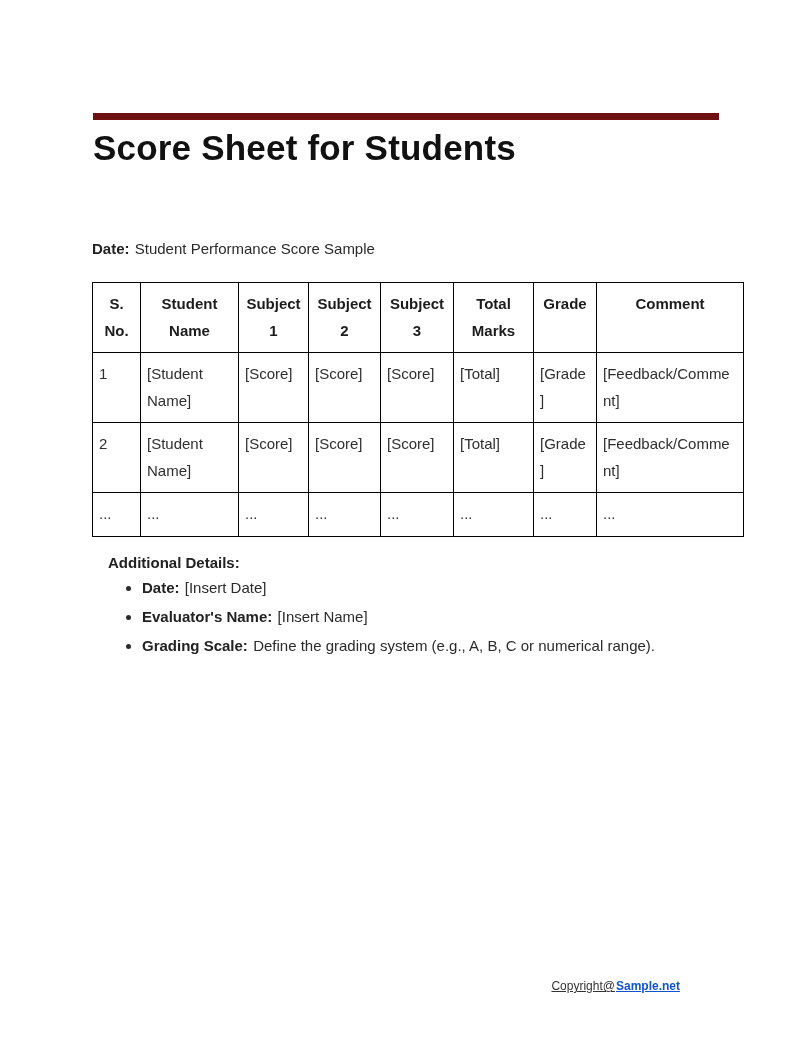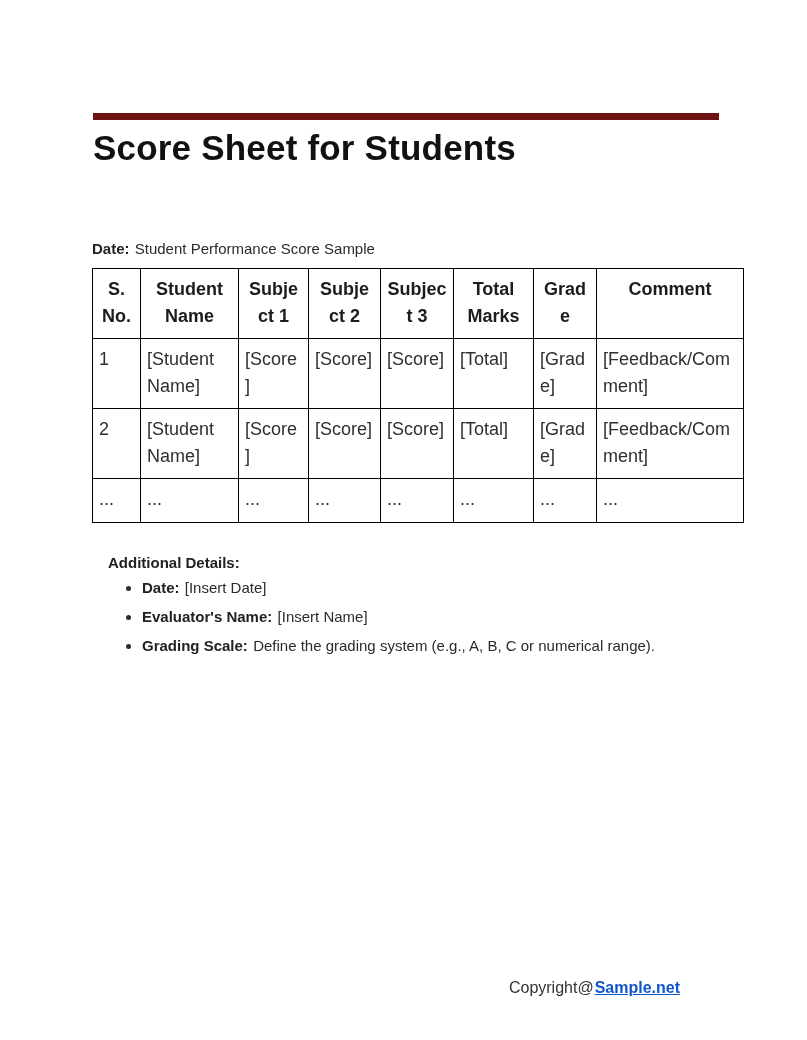--- a/index.html
+++ b/index.html
@@ -24,23 +24,23 @@
   }
 
   .intro-line {
     position: absolute; left: 92px; top: 225px;
     font-size: 15px; line-height: 18px;
   }
   .intro-line .lbl { font-weight: bold; color: #222; }
   .intro-line .val { margin-left: 0.35em; }
 
   table.score-table {
-    position: absolute; left: 92px; top: 268px;
+    position: absolute; left: 92px; top: 282px;
     width: 651px; border-collapse: collapse; table-layout: fixed;
-    font-size: 18px;
+    font-size: 15px;
   }
   .score-table th, .score-table td {
     border: 1px solid #000000;
     padding: 7px 6px;
     line-height: 27px;
     vertical-align: top;
     overflow-wrap: break-word;
     word-wrap: break-word;
   }
   .score-table th { font-weight: bold; text-align: center; color: #1c1c1c; }
@@ -57,21 +57,21 @@
     position: absolute; left: 92px; top: 580px;
     margin: 0; padding-left: 50px;
     font-size: 15px; line-height: 16px;
   }
   ul.details-list li { margin-bottom: 13px; }
   ul.details-list .li-label { font-weight: bold; color: #222; }
   ul.details-list .li-text { margin-left: 0.35em; }
 
   .footer {
     position: absolute; top: 979px; right: 127px;
-    font-size: 16px; color: #333;
+    font-size: 12px; color: #333; text-decoration: underline;
   }
   .footer a {
     color: #1155cc; font-weight: bold; text-decoration: underline;
     margin-left: 1px; cursor: pointer;
   }
 </style>
 </head>
 <body>
 
 <div class="page">

